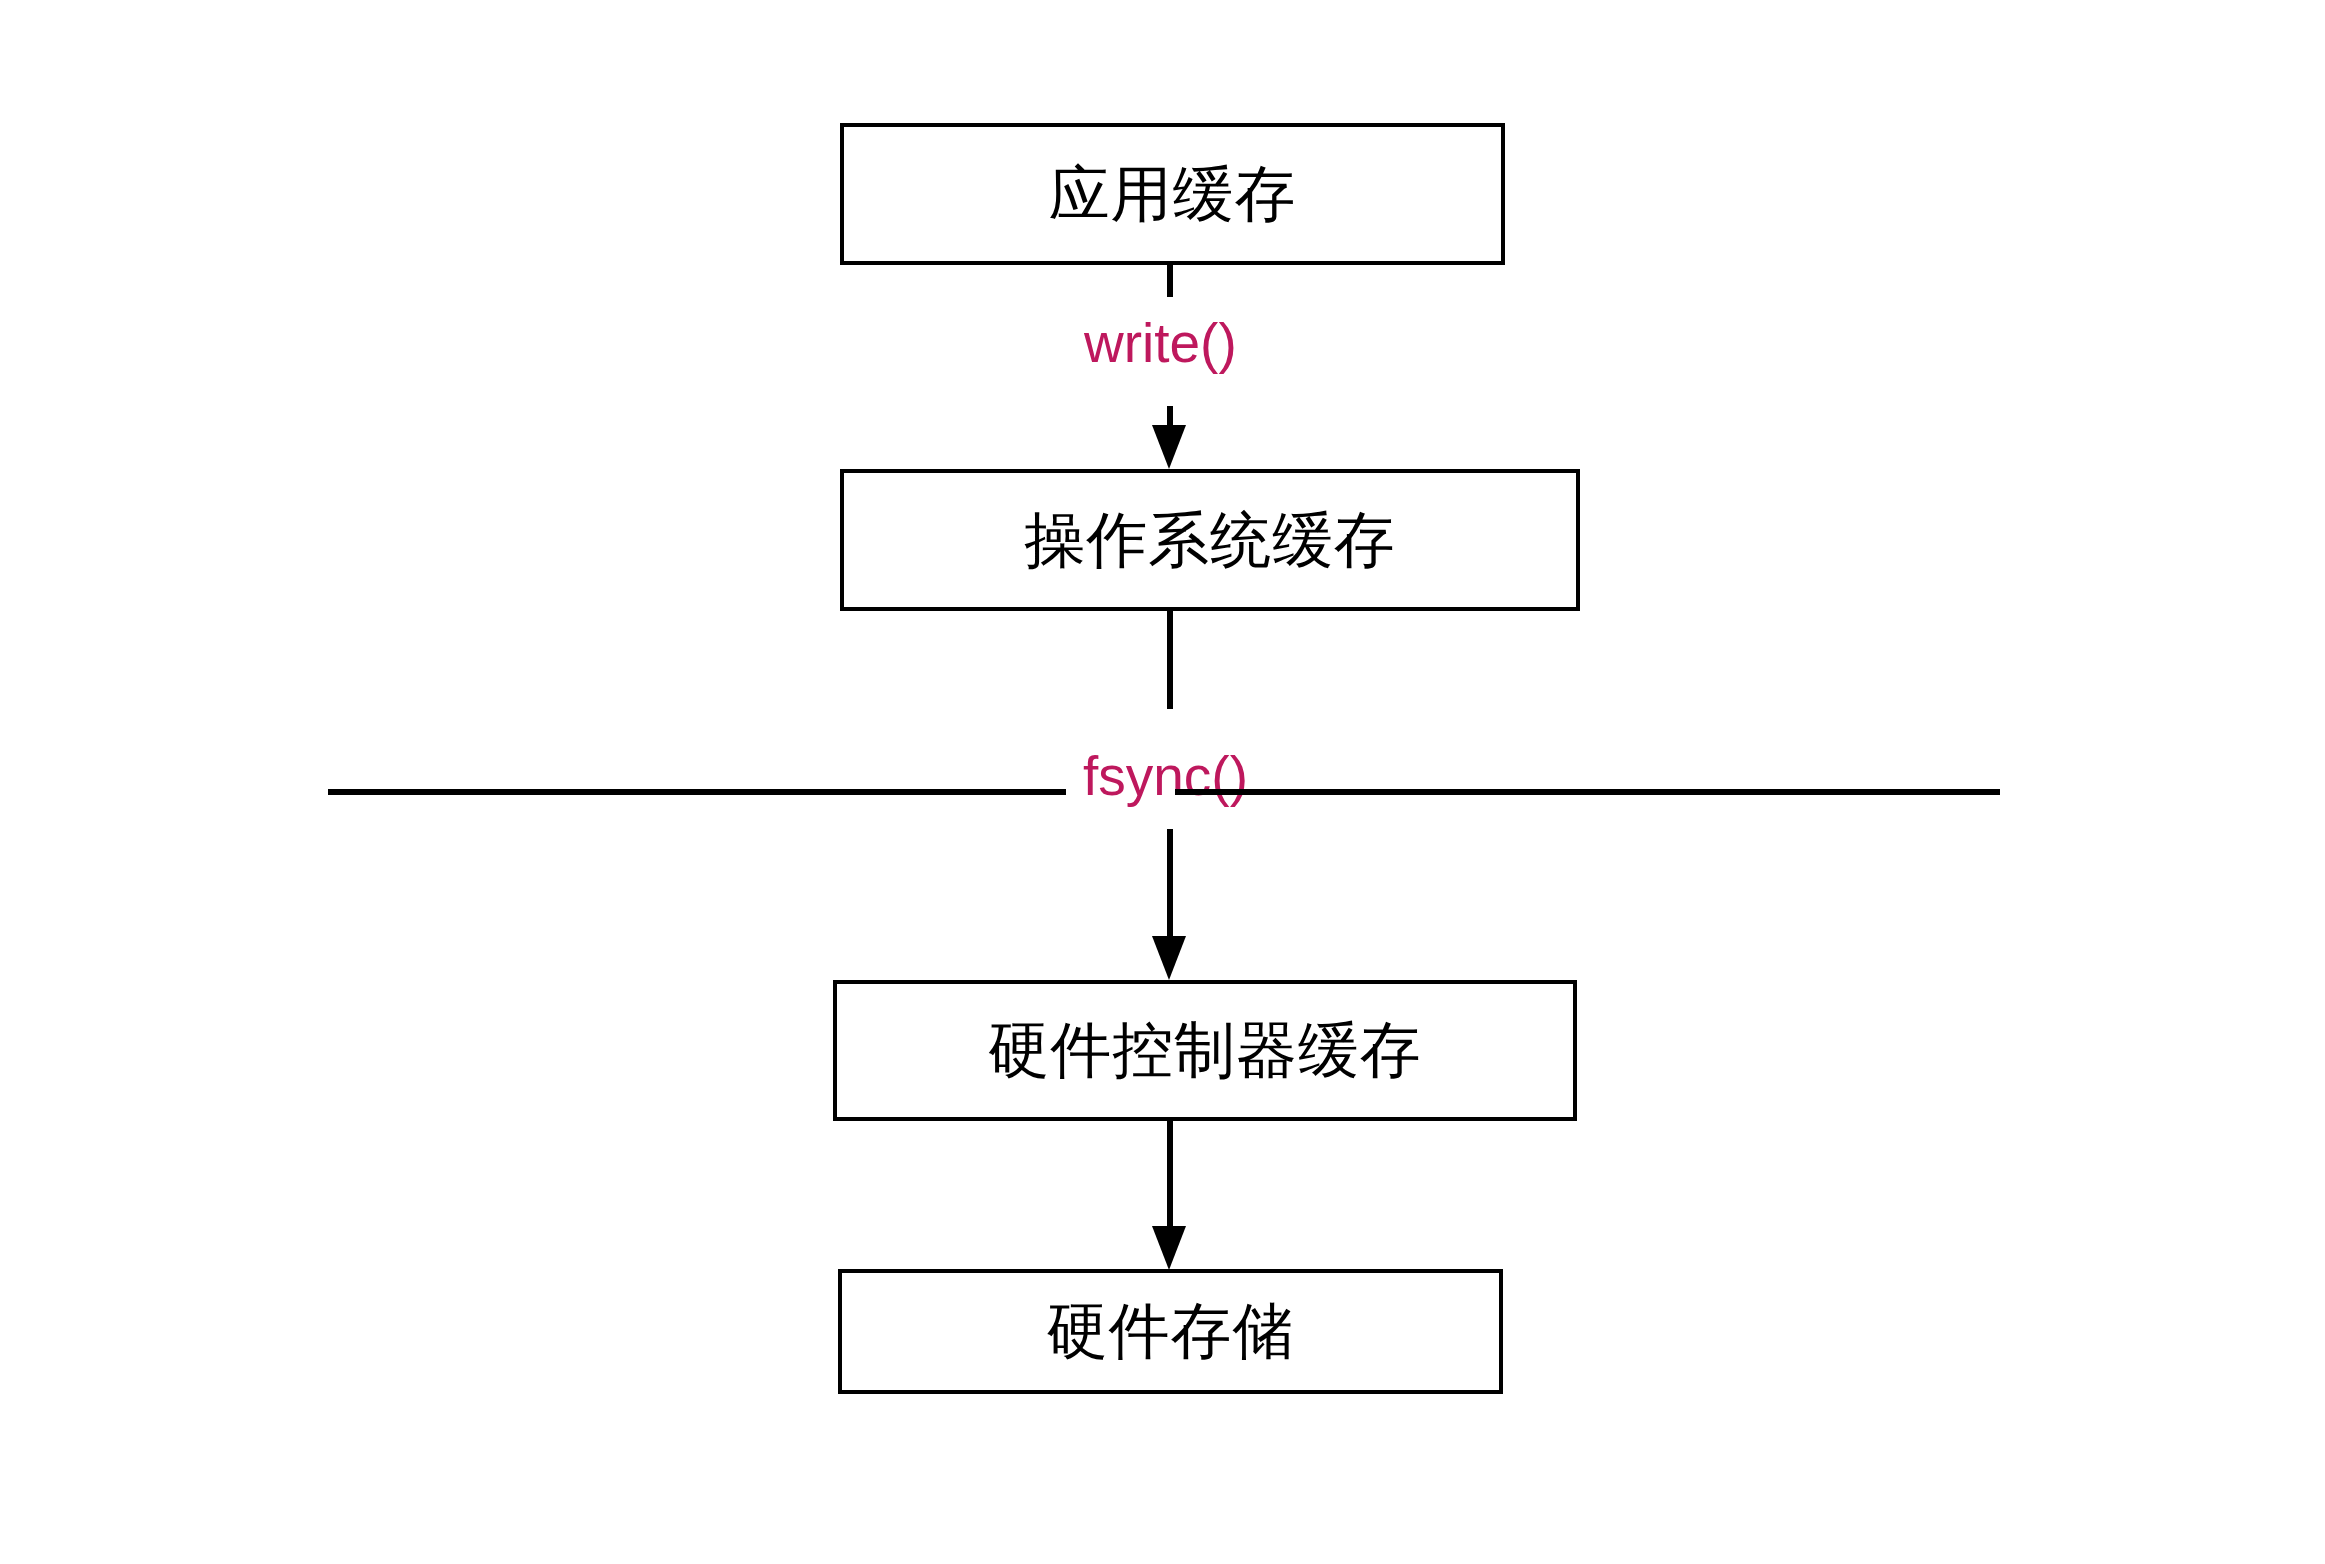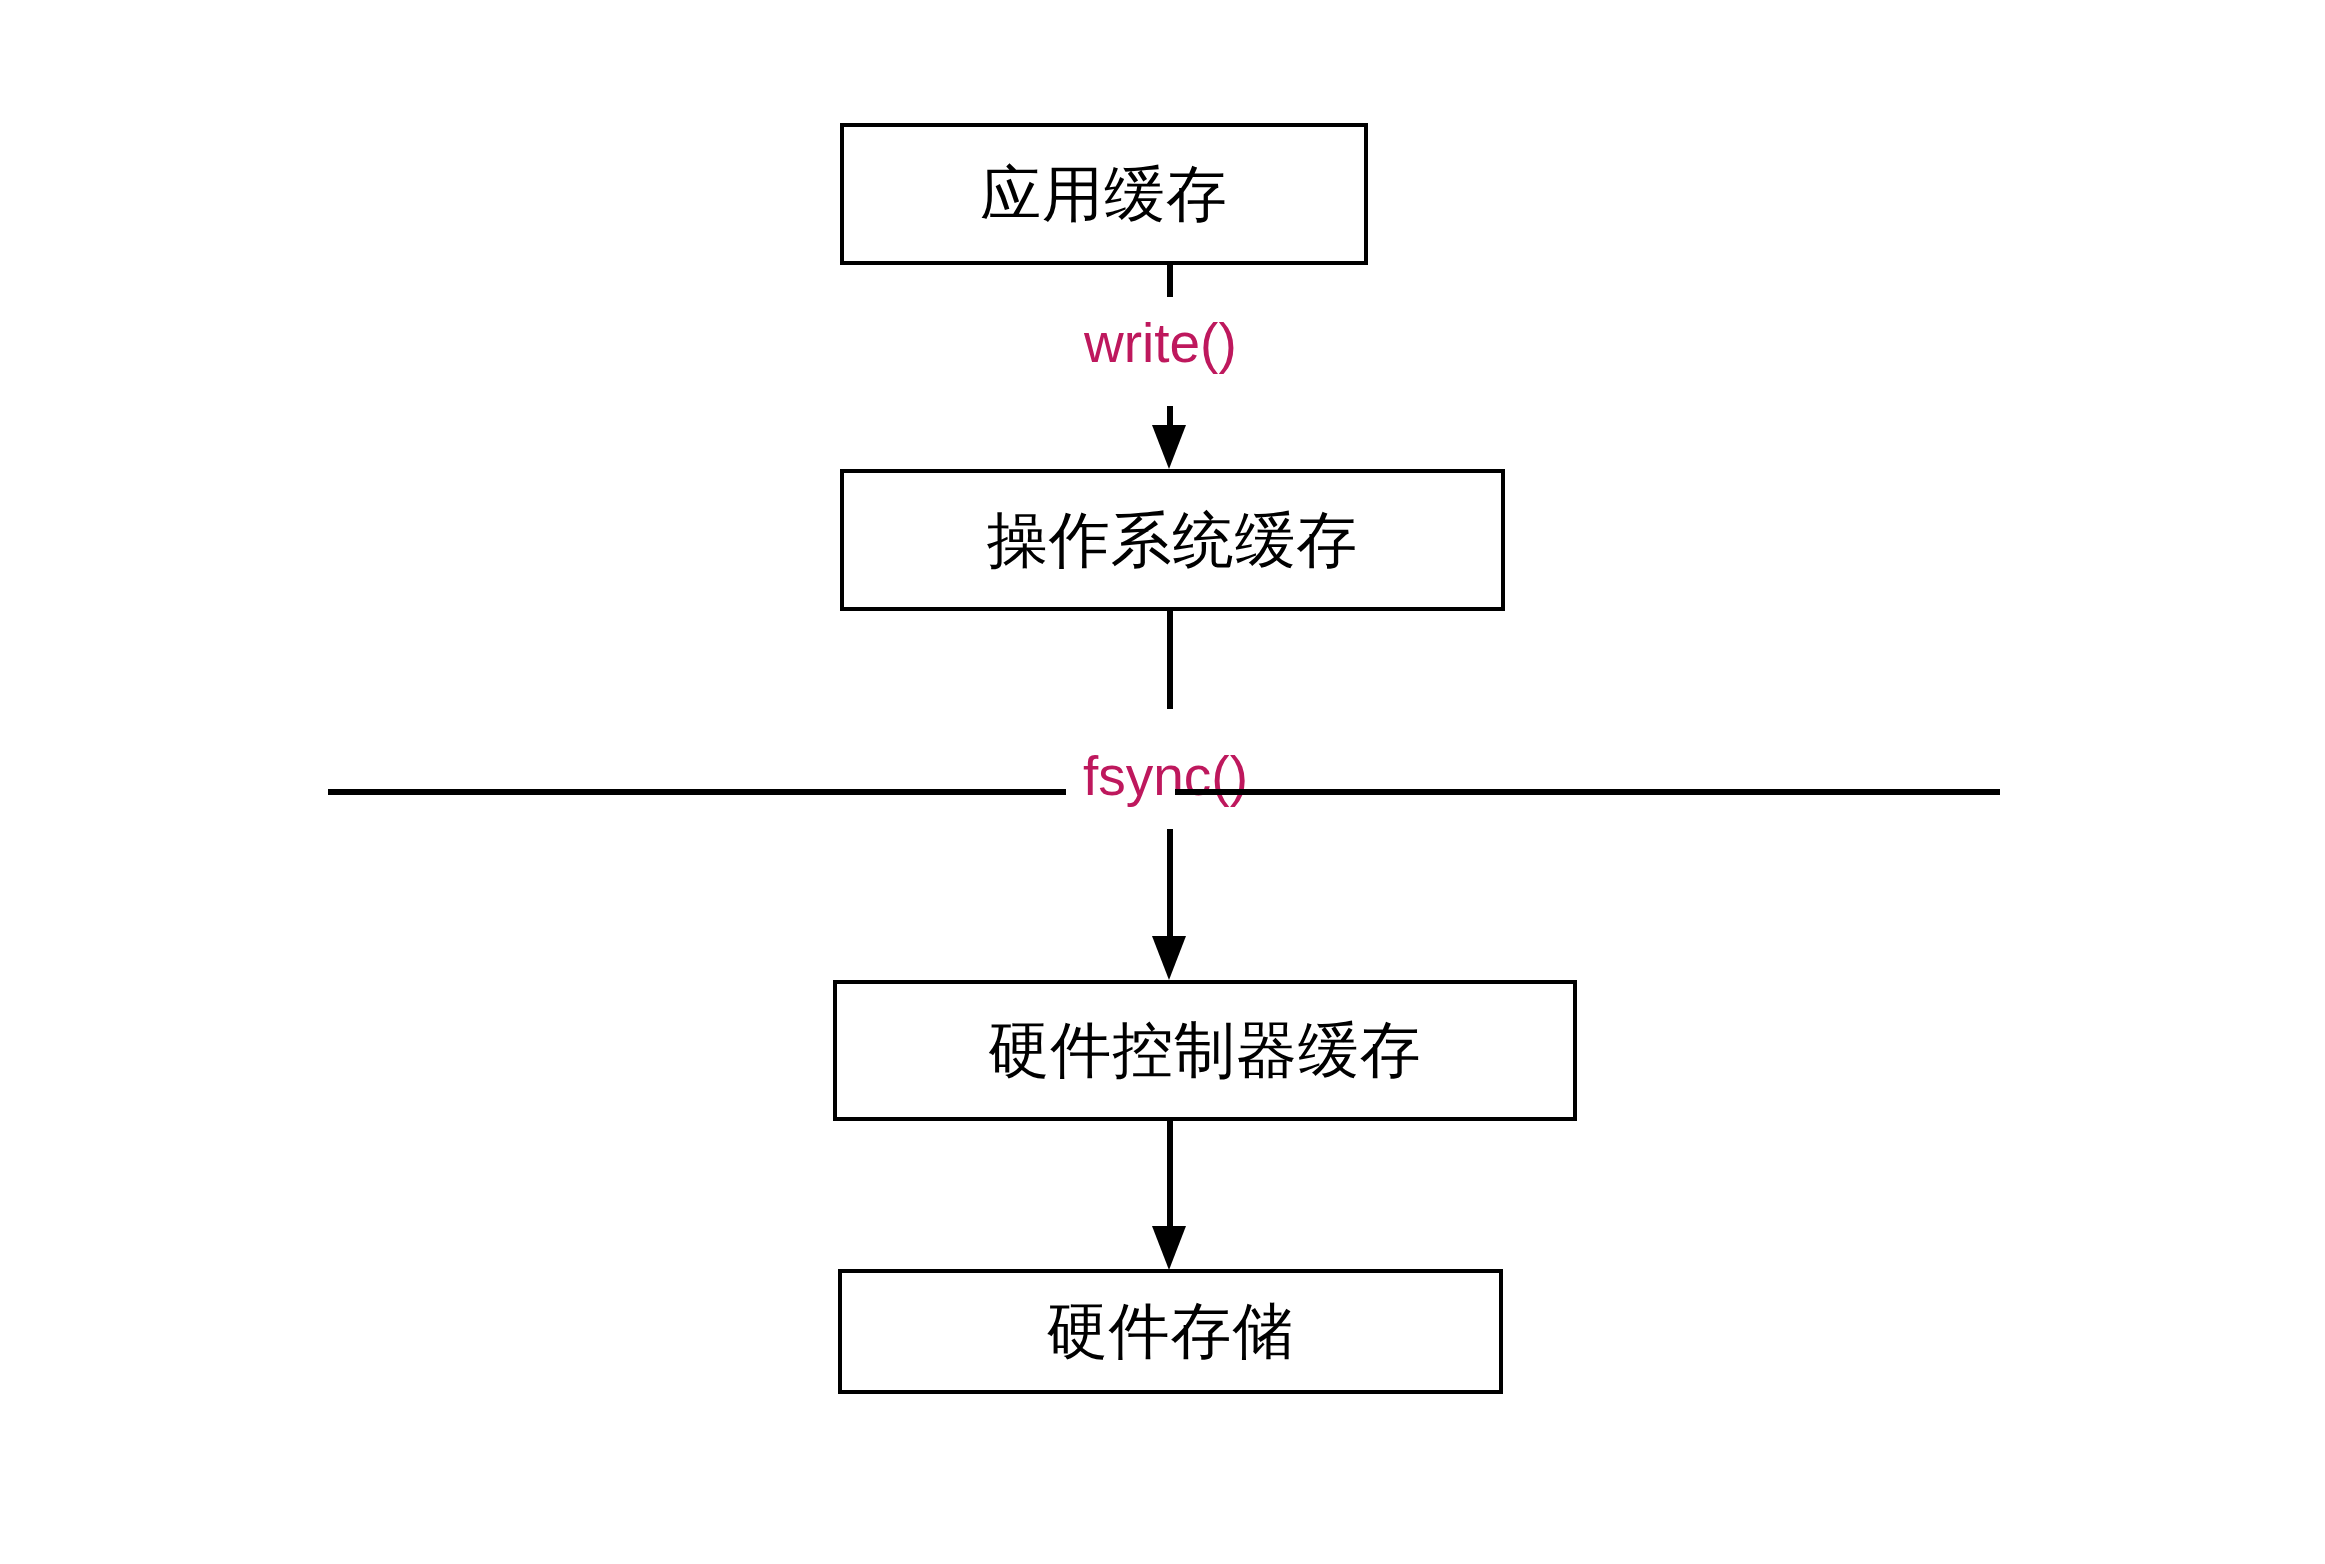--- a/index.html
+++ b/index.html
@@ -55,33 +55,33 @@
     position: absolute;
     height: 5.5px;
     background: #000000;
   }
 </style>
 </head>
 <body>
 
 <div id="canvas">
 
-  <div class="node-box" style="left:840px; top:123px; width:528px; height:142px;justify-content:center;">
+  <div class="node-box" style="left:840px; top:123px; width:665px; height:142px;justify-content:center;">
     <span class="node-label">应用缓存</span>
   </div>
 
   <div class="edge-line" style="left:1167px; top:265px; height:32px;"></div>
 
   <div class="edge-caption" style="left:1084px; top:316px;">write()</div>
 
   <div class="edge-line" style="left:1167px; top:406px; height:23px;"></div>
 
   <div class="edge-head" style="left:1152px; top:425px;"></div>
 
-  <div class="node-box" style="left:840px; top:469px; width:665px; height:142px;">
+  <div class="node-box" style="left:840px; top:469px; width:740px; height:142px;">
     <span class="node-label">操作系统缓存</span>
   </div>
 
   <div class="edge-line" style="left:1167px; top:611px; height:98px;"></div>
 
   <div class="divider-rule" style="left:328px; top:789px; width:738px;"></div>
 
   <div class="edge-caption" style="left:1071px; top:749px;margin-left:12px;">fsync()</div>
 
   <div class="divider-rule" style="left:1175px; top:789px; width:825px;"></div>

